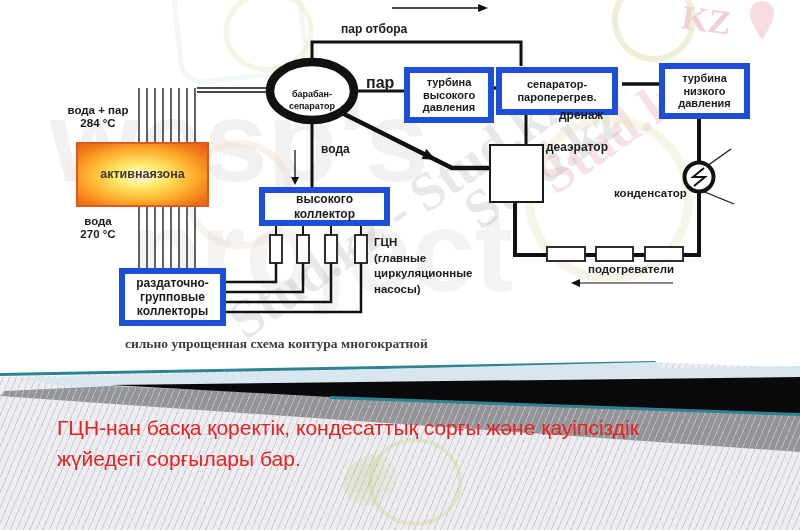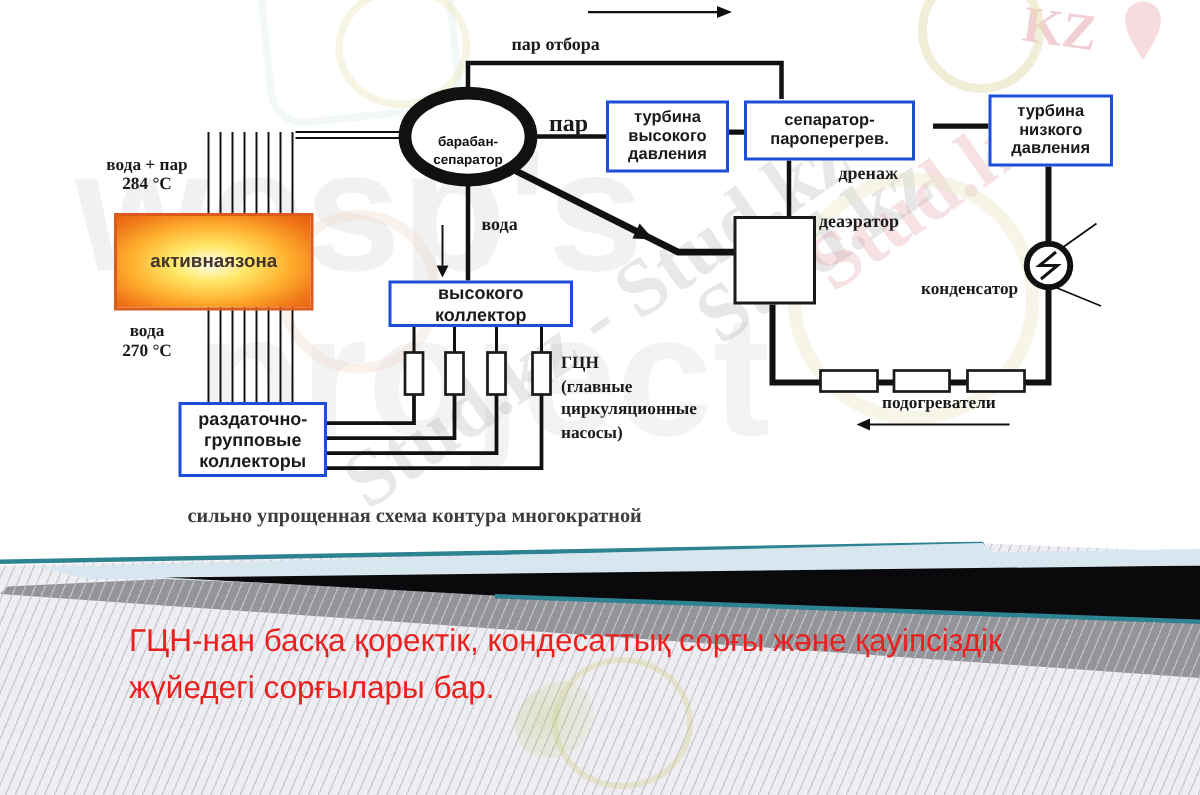--- a/index.html
+++ b/index.html
@@ -15,25 +15,25 @@
   .logo2 .lring{position:absolute;right:-8px;top:18px;width:80px;height:72px;
          border:5px solid rgba(225,218,160,.6);border-radius:50%;}
   .logo1{position:absolute;left:332px;top:438px;width:130px;height:92px;opacity:.55;z-index:2;}
   .logo1 .lring{position:absolute;right:0;top:0;width:86px;height:80px;
          border:4px solid rgba(210,205,130,.6);border-radius:50%;}
   .logo1 .blob{position:absolute;left:10px;top:18px;width:55px;height:48px;
          background:radial-gradient(circle at 40% 40%, rgba(170,190,80,.45), rgba(170,190,80,.05));
          border-radius:60% 40% 55% 45%;transform:rotate(-20deg);}
   
   .pipes{position:absolute;inset:0;z-index:2;}
-  .node{position:absolute;z-index:3;border:2px solid #1d4ed8;background:#fff;
+  .node{position:absolute;z-index:3;border:6px solid #1d4ed8;background:#fff;
         display:flex;flex-direction:column;align-items:center;justify-content:center;
         font-weight:bold;font-size:11px;line-height:1.18;color:#1a1a1a;text-align:center;}
   .lbl{position:absolute;z-index:3;font-weight:bold;font-size:11.5px;line-height:1.15;
-       color:#1a1a1a;white-space:nowrap;font-family:Liberation Serif, serif;}
+       color:#1a1a1a;white-space:nowrap;}
   .lbl.center{text-align:center;white-space:normal;}
   .drumlbl{position:absolute;z-index:3;left:280px;top:89px;width:64px;text-align:center;
        font-weight:bold;font-size:9px;line-height:1.3;color:#111;}
   .azone{position:absolute;z-index:3;left:76px;top:142px;width:129px;height:61px;
        border:2px solid #d95b1e;
        background:radial-gradient(ellipse at 48% 52%, #fffdf0 0%, #ffe96a 26%, #ffb02e 56%, #f07818 82%, #e65c10 100%);
        display:flex;flex-direction:row;align-items:center;justify-content:center;
        font-weight:bold;font-size:12.5px;line-height:1.3;color:#44352c;}
   .caption{position:absolute;z-index:3;left:125px;top:336px;width:600px;text-align:left;
        font-family:Liberation Serif, serif;font-weight:bold;font-size:13.5px;
@@ -43,21 +43,21 @@
   .deco-light{z-index:1;clip-path:polygon(0px 377px,650px 362px,800px 368px,800px 530px,0px 530px);
        background:repeating-linear-gradient(113deg, rgba(120,120,135,.28) 0 1px, transparent 1px 6px),#eeeef2;}
   .deco-teal1{z-index:2;clip-path:polygon(0px 373px,655px 361px,657px 364px,0px 376px);background:#2e8392;}
   .deco-blue{z-index:2;clip-path:polygon(25px 378px,655px 362px,662px 368px,800px 366px,800px 386px,420px 384px,60px 386px);
        background:#d8e6ef;}
   .deco-gray{z-index:3;clip-path:polygon(5px 391px,110px 386px,800px 415px,800px 452px,0px 396px);
        background:repeating-linear-gradient(113deg, rgba(255,255,255,.35) 0 1px, transparent 1px 6px),#94949b;}
   .deco-black{z-index:4;clip-path:polygon(110px 385px,800px 377px,800px 414px,330px 397px);background:#0a0a0c;}
   .deco-teal2{z-index:5;clip-path:polygon(330px 396px,800px 413px,800px 416px,330px 399px);background:#2e8392;}
   .bodytext{position:absolute;z-index:6;left:57px;top:412px;font-size:21px;line-height:31px;
-       font-weight:normal;color:#e8211f;white-space:nowrap;margin-left:29px;}
+       font-weight:normal;color:#e8211f;white-space:nowrap;}
 </style>
 </head>
 <body>
 
 <div class="slide">
 
   <div class="wm" style="left:50px;top:75px;font-size:115px;color:rgba(150,150,158,.13);font-family:'Liberation Sans',sans-serif;">wesp's</div>
   <div class="wm" style="left:130px;top:185px;font-size:115px;color:rgba(150,150,158,.11);font-family:'Liberation Sans',sans-serif;">project</div>
   <div class="wm" style="left:470px;top:185px;font-size:54px;color:rgba(160,158,162,.25);transform:rotate(-35deg);">Stud.kz</div>
   <div class="wm" style="left:545px;top:150px;font-size:54px;color:rgba(226,160,165,.3);transform:rotate(-35deg);">Stud.kz</div>

